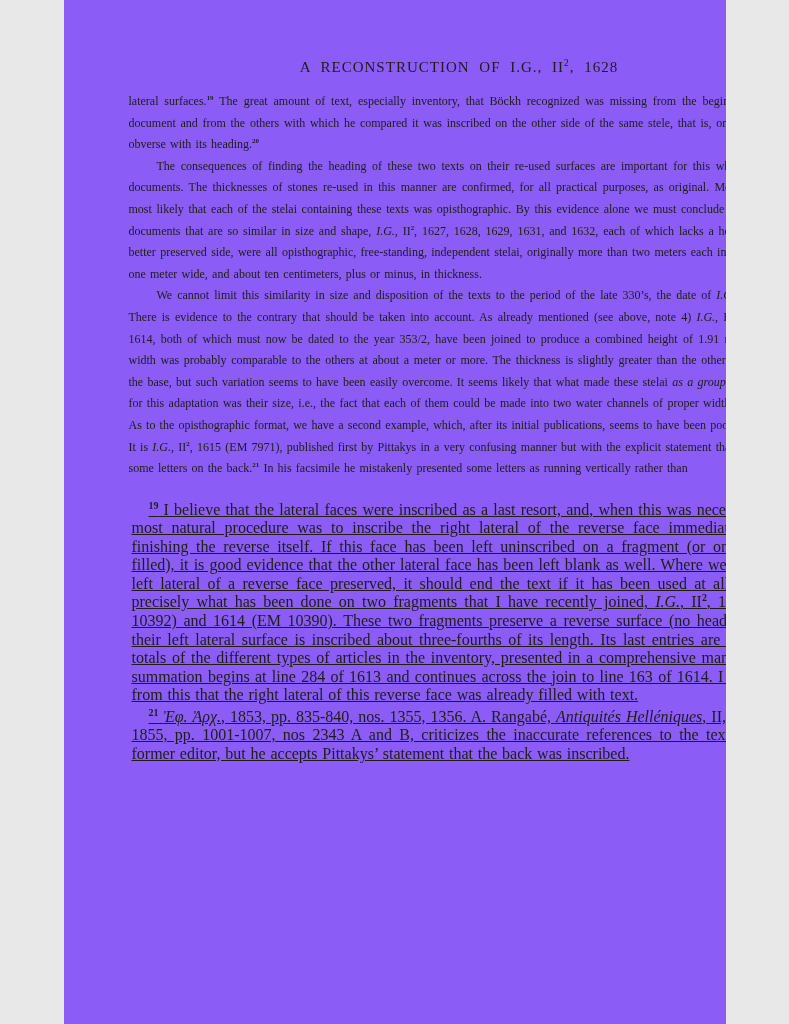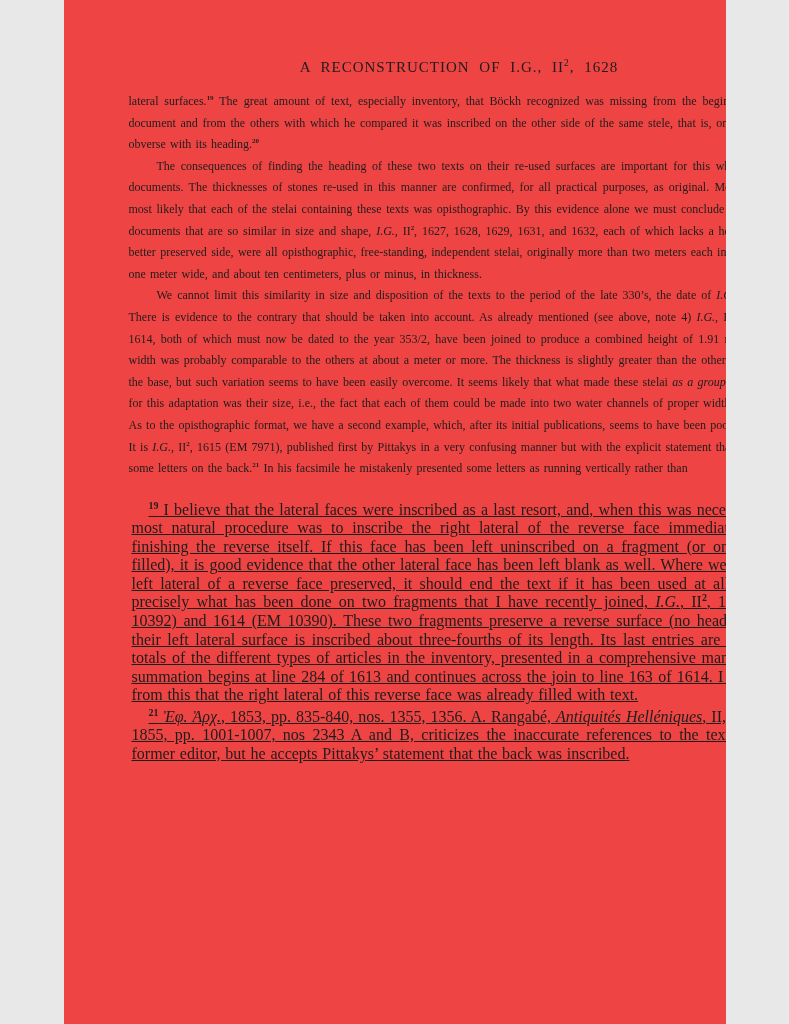--- a/index.html
+++ b/index.html
@@ -5,21 +5,21 @@
   html, body { margin: 0; padding: 0; }
   body {
     background: #e8e8e8;
     font-family: "Liberation Serif", "DejaVu Serif", serif;
   }
   .page {
     position: relative;
     width: 662px;
     height: 1024px;
     margin: 0 auto;
-    background: #ef4444;
+    background: #8b5cf6;
     color: #1e1d1b;
     overflow: hidden;
   }
   .sheet-content {
     position: absolute;
     left: 65px;
     top: 58px;
     width: 661px;
   }
   .running-header {

